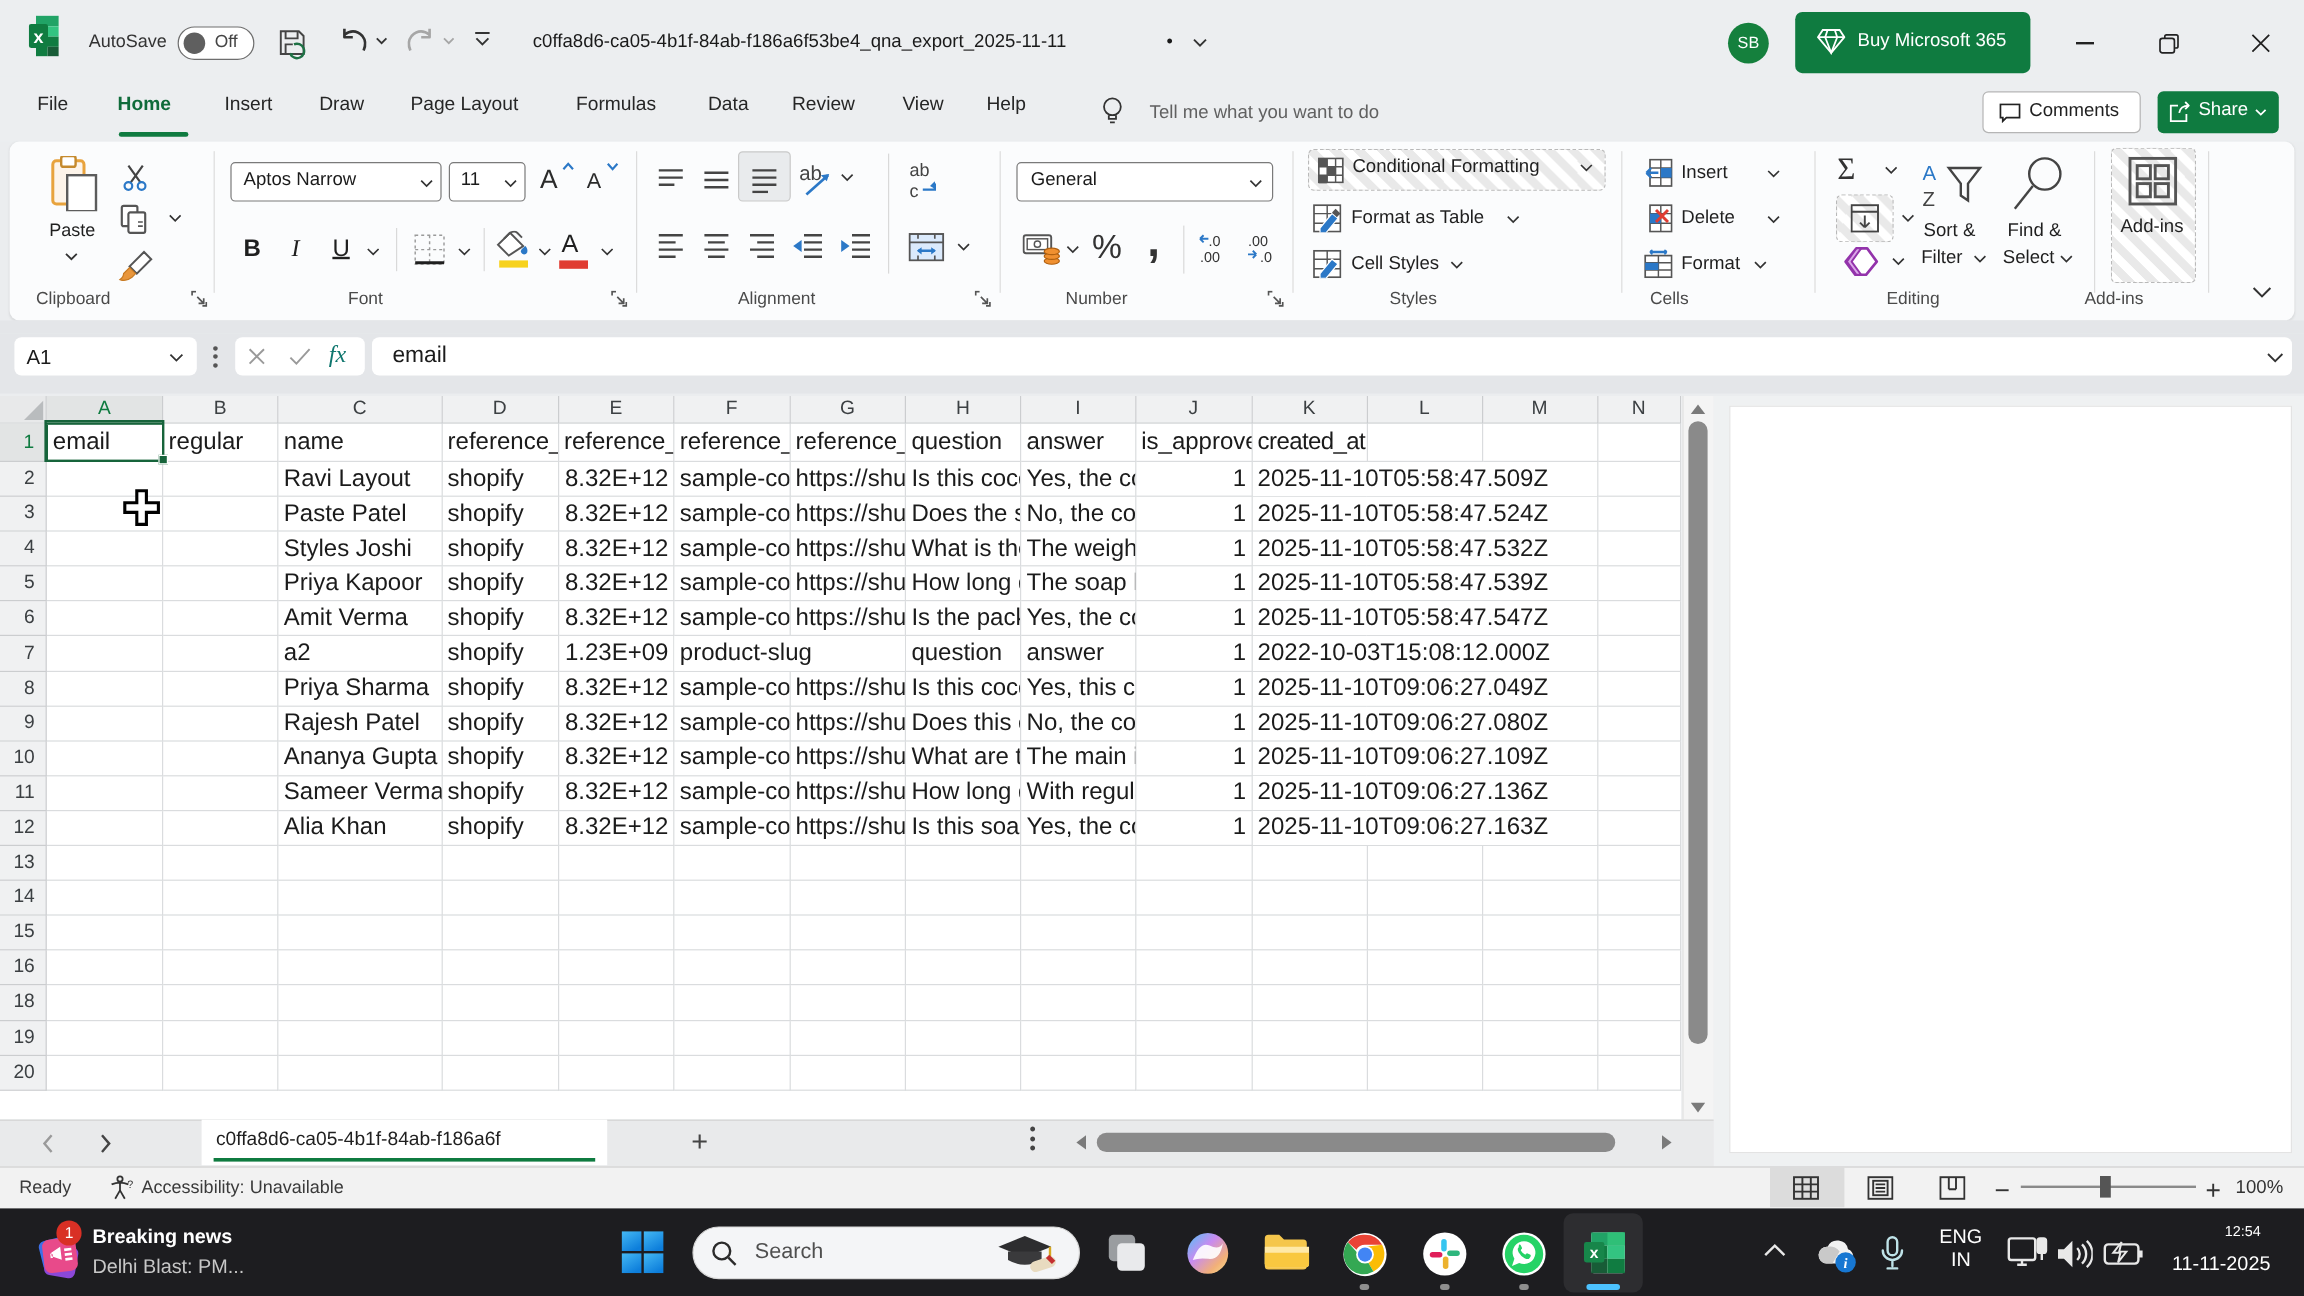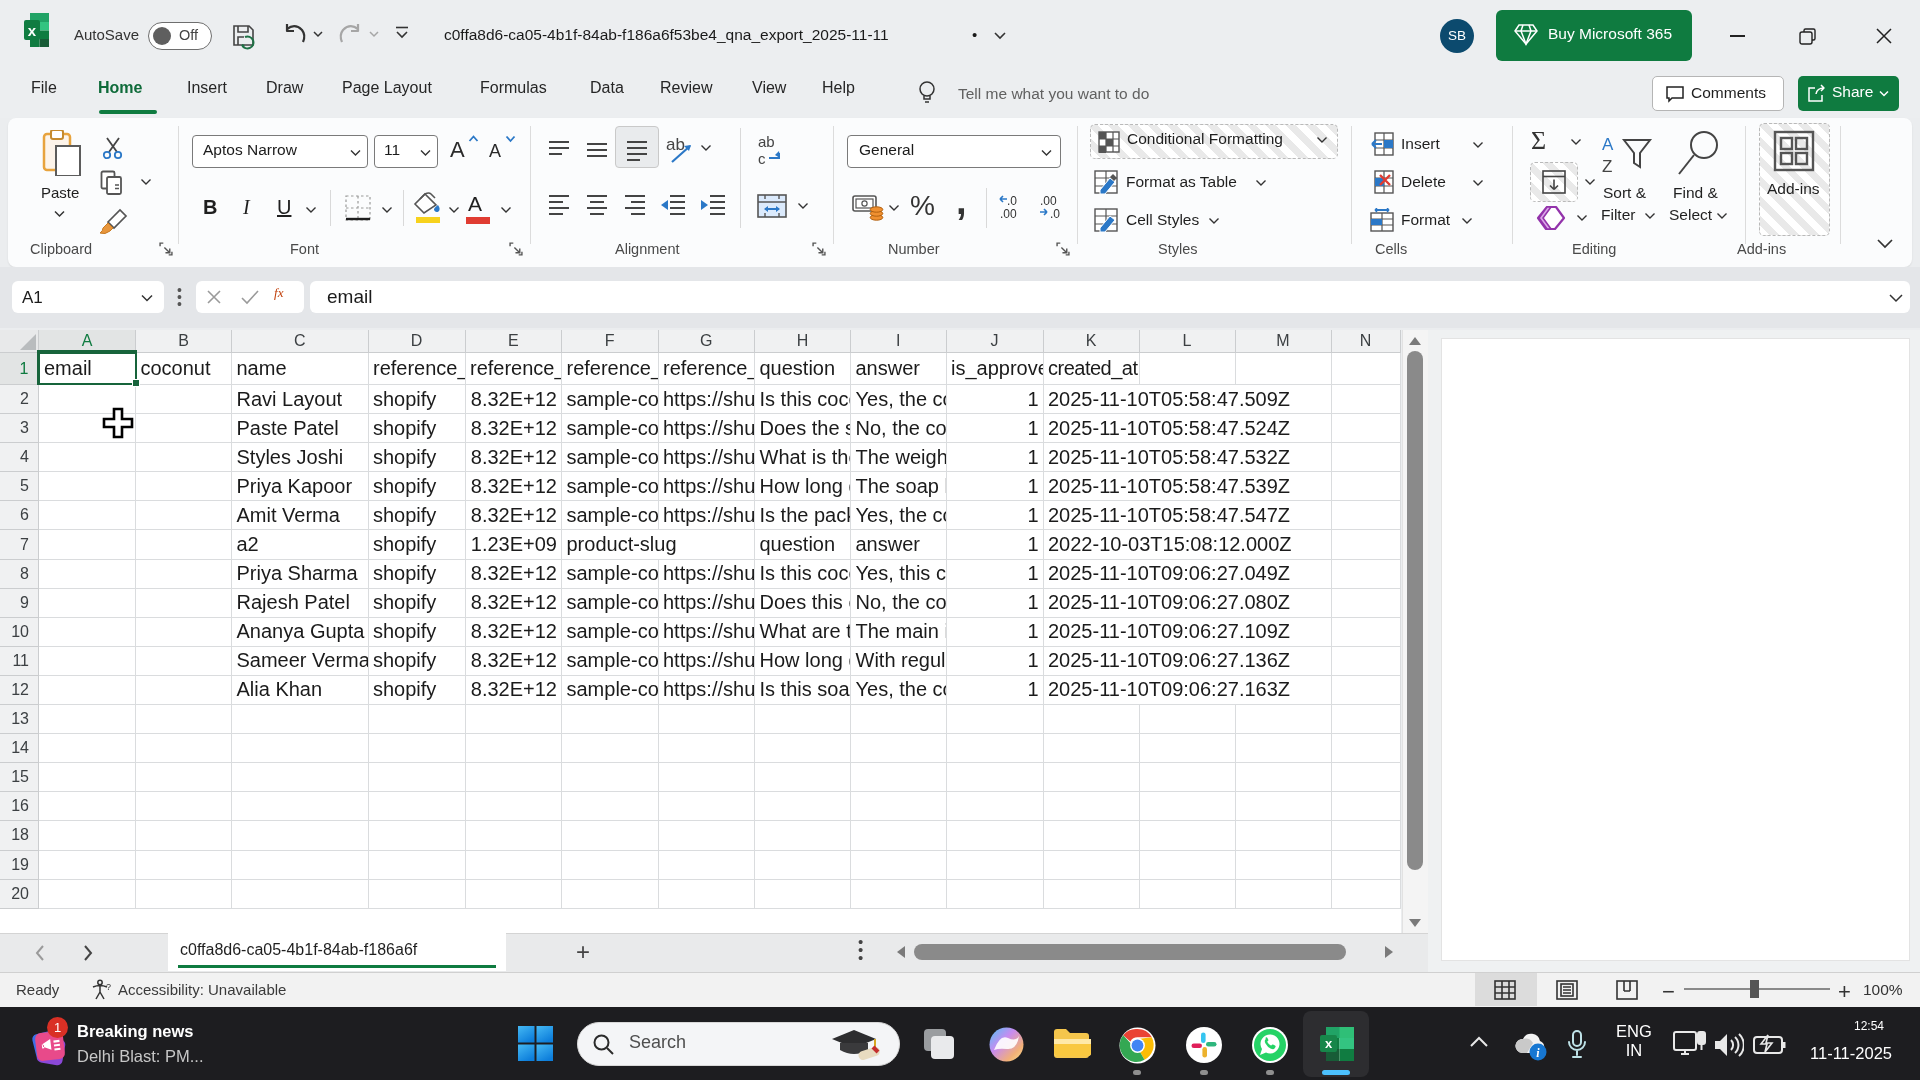--- a/index.html
+++ b/index.html
@@ -98,21 +98,21 @@
       <path d="M4 6 l5 5 5-5"></path>
     </svg>
 </div>
 <div class="abs" style="left:444px; top:26px; font-size:15.5px; color:#1a1a1a;">c0ffa8d6-ca05-4b1f-84ab-f186a6f53be4_qna_export_2025-11-11</div>
 <div class="abs" style="left:972px; top:26px; font-size:15px; color:#1a1a1a;">•</div>
 <div class="abs" style="left:993px; top:31px;">
     <svg width="14" height="9" viewBox="0 0 14 9" fill="none" stroke="#333" stroke-width="1.6">
       <path d="M2 2 l5 5 5-5"></path>
     </svg>
   </div>
-<div class="abs" style="left:1440px; top:19px; width:34px; height:34px; border-radius:50%; background:#0c4a6e; color:#fff; font-size:13.5px; text-align:center; line-height:34px;">SB</div>
+<div class="abs" style="left:1440px; top:19px; width:34px; height:34px; border-radius:50%; background:#15803d; color:#fff; font-size:13.5px; text-align:center; line-height:34px;">SB</div>
 <div class="abs" style="left:1496px; top:10px; width:196px; height:51px; background:#0f7b40; border-radius:6px; color:#fff;">
   <svg class="abs" style="left:18px; top:14px;" width="24" height="22" viewBox="0 0 24 22" fill="none" stroke="#fff" stroke-width="1.5">
     <path d="M5 1 h14 l4 6 -11 13 -11 -13 z"></path>
       <path d="M1 7 h22"></path>
       <path d="M9 1 l-2 6 5 13 5 -13 -2 -6"></path>
   </svg>
   <div class="abs" style="left:52px; top:15px; font-size:15.5px;">Buy Microsoft 365</div>
 </div>
 <div class="abs" style="left:1730px; top:35px; width:15px; height:2px; background:#222;"></div>
 <div class="abs" style="left:1799px; top:28px;">
@@ -487,21 +487,21 @@
     <path d="M2 1.5 l5 5 5-5"></path>
   </svg>
 <div class="abs" style="left:177px; top:287px; color:#555; font-size:14px; letter-spacing:0; line-height:7px;">•<br>•<br>•</div>
 <div class="whitebox" style="left:196px; top:281px; width:108px; height:32px;"></div>
 <svg class="abs" style="left:206px; top:289px;" width="16" height="16" viewBox="0 0 16 16" stroke="#9a9a9a" stroke-width="1.6">
     <path d="M2 2 l12 12 M14 2 l-12 12"></path>
   </svg>
 <svg class="abs" style="left:240px; top:289px;" width="20" height="16" viewBox="0 0 20 16" fill="none" stroke="#9a9a9a" stroke-width="1.6">
     <path d="M2 9 l5 5 11-12"></path>
   </svg>
-<div class="abs" style="left:274px; top:285px; font-size:13px; font-style:italic; color:#c2410c; font-family:'Liberation Serif',serif;"><i>f</i>x</div>
+<div class="abs" style="left:274px; top:285px; font-size:20px; font-style:italic; color:#0f766e; font-family:'Liberation Serif',serif;"><i>f</i>x</div>
 <div class="whitebox" style="left:310px; top:281px; width:1600px; height:32px;"></div>
 <div class="abs" style="left:327px; top:286px; font-size:19px; color:#1b1b1b;">email</div>
 <svg class="abs" style="left:1888px; top:293px;" width="16" height="10" viewBox="0 0 16 10" fill="none" stroke="#333" stroke-width="1.5">
     <path d="M2 2 l6 6 6-6"></path>
   </svg>
 
 <div class="abs" id="gridwrap">
 <table id="grid">
 <colgroup>
 <col style="width:38.5px">
@@ -538,21 +538,21 @@
           <th>I</th>
           <th>J</th>
           <th>K</th>
           <th>L</th>
           <th>M</th>
           <th>N</th>
         </tr>
         <tr style="height:32px">
           <td class="rh" style="background:#e2e4e4; color:#0f7b40; border-right:2px solid #17643b;">1</td>
           <td>email</td>
-          <td>coconut</td>
+          <td>regular</td>
           <td>name</td>
           <td>reference_typ</td>
           <td>reference_id</td>
           <td>reference_slu</td>
           <td>reference_url</td>
           <td>question</td>
           <td>answer</td>
           <td>is_approved</td>
           <td style="letter-spacing:-0.5px">created_at</td>
           <td></td>

